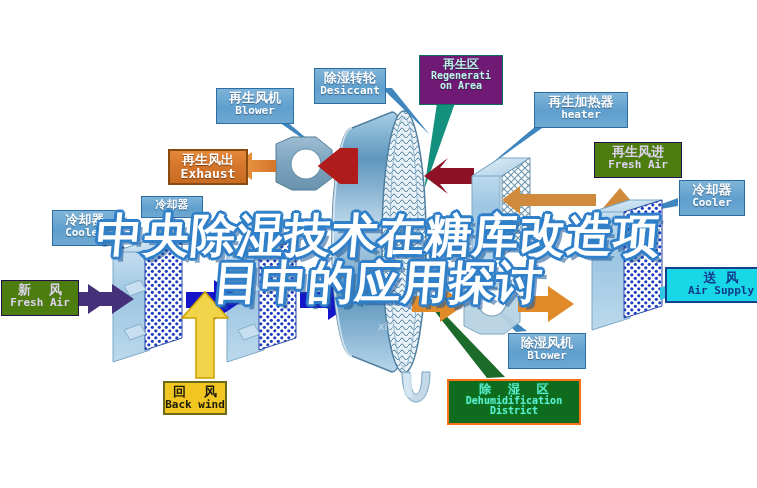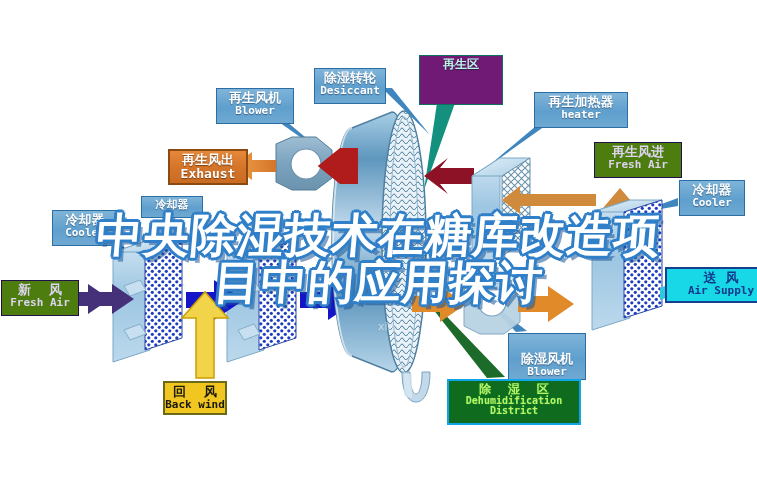--- a/index.html
+++ b/index.html
@@ -78,22 +78,22 @@
   }
   
   .cal-yellow {
     background: #f2c621;
     border: 2px solid #6b6a18;
     color: #1a1a08;
   }
   
   .cal-green {
     background: #0f6b1d;
-    border: 2px solid #0ea5e9;
-    color: #bef264;
+    border: 2px solid #f97316;
+    color: #5eead4;
     text-shadow: 0 0 2px rgba(0,255,120,.35);
   }
 
   
   #title {
     position: absolute;
     left: 0;
     top: 212px;
     width: 757px;
     text-align: center;
@@ -291,30 +291,31 @@
       <path d="M518,296 L548,296 L548,286 L574,304 L548,322 L548,312 L518,312 Z" fill="#e08a2a"></path>
     </g>
 
     <g>
       <path d="M660,288 L690,276 L690,270 L726,282 L690,296 L690,290 L660,300 Z" fill="#2fc8e0"></path>
     </g>
   </svg>
 
   <div class="label cal-blue" id="lb0" style="left: 294px; top: 68px; width: 72px; min-height: 36px; margin-left: 20px;"><span class="cn" style="font-size: 13px; padding-top: 2px;">除湿转轮</span><span class="en" style="font-size: 11px; padding-bottom: 2px;">Desiccant</span></div>
   <div class="label cal-blue" id="lb1" style="left: 216px; top: 88px; width: 78px; min-height: 36px;"><span class="cn" style="font-size: 13px; padding-top: 2px;">再生风机</span><span class="en" style="font-size: 11px; padding-bottom: 2px;">Blower</span></div>
-  <div class="label cal-teal" id="lb2" style="left: 419px; top: 55px; width: 84px; min-height: 50px;"><span class="cn" style="font-size: 12px; padding-top: 2px;">再生区</span></div>
+  <div class="label cal-teal" id="lb2" style="left: 419px; top: 55px; width: 84px; min-height: 50px;"><span class="cn" style="font-size: 12px; padding-top: 2px;">再生区</span><span class="en" style="font-size: 10px; padding-bottom: 2px;">Regenerati
+on Area</span></div>
   <div class="label cal-blue" id="lb3" style="left: 534px; top: 92px; width: 94px; min-height: 36px;"><span class="cn" style="font-size: 13px; padding-top: 2px;">再生加热器</span><span class="en" style="font-size: 11px; padding-bottom: 2px;">heater</span></div>
   <div class="label cal-orange" id="lb4" style="left: 168px; top: 149px; width: 80px; min-height: 36px;"><span class="cn" style="font-size: 13px; padding-top: 2px;">再生风出</span><span class="en" style="font-size: 13px; padding-bottom: 2px;">Exhaust</span></div>
   <div class="label cal-purple" id="lb5" style="left: 594px; top: 142px; width: 88px; min-height: 36px;"><span class="cn" style="font-size: 13px; padding-top: 2px;">再生风进</span><span class="en" style="font-size: 11px; padding-bottom: 2px;">Fresh Air</span></div>
   <div class="label cal-blue" id="lb6" style="left: 679px; top: 180px; width: 66px; min-height: 36px;"><span class="cn" style="font-size: 13px; padding-top: 2px;">冷却器</span><span class="en" style="font-size: 11px; padding-bottom: 2px;">Cooler</span></div>
   <div class="label cal-blue" id="lb7" style="left: 52px; top: 210px; width: 66px; min-height: 36px;"><span class="cn" style="font-size: 13px; padding-top: 2px;">冷却器</span><span class="en" style="font-size: 11px; padding-bottom: 2px;">Cooler</span></div>
   <div class="label cal-blue" id="lb8" style="left: 141px; top: 196px; width: 62px; min-height: 22px;"><span class="cn" style="font-size: 11px; padding-top: 2px;">冷却器</span></div>
   <div class="label cal-purple" id="lb9" style="left: 1px; top: 280px; width: 78px; min-height: 36px;"><span class="cn" style="font-size: 13px; padding-top: 2px;">新    风</span><span class="en" style="font-size: 11px; padding-bottom: 2px;">Fresh Air</span></div>
   <div class="label cal-cyan" id="lb10" style="left: 665px; top: 267px; width: 112px; min-height: 36px;"><span class="cn" style="font-size: 13px; padding-top: 2px;">送  风</span><span class="en" style="font-size: 11px; padding-bottom: 2px;">Air Supply</span></div>
-  <div class="label cal-blue" id="lb11" style="left: 508px; top: 333px; width: 78px; min-height: 36px;"><span class="cn" style="font-size: 13px; padding-top: 18px;">除湿风机</span><span class="en" style="font-size: 11px; padding-bottom: 2px;">Blower</span></div>
+  <div class="label cal-blue" id="lb11" style="left: 508px; top: 333px; width: 78px; min-height: 36px;"><span class="cn" style="font-size: 13px; padding-top: 2px;">除湿风机</span><span class="en" style="font-size: 11px; padding-bottom: 2px;">Blower</span></div>
   <div class="label cal-yellow" id="lb12" style="left: 163px; top: 381px; width: 64px; min-height: 34px;"><span class="cn" style="font-size: 13px; padding-top: 2px;">回    风</span><span class="en" style="font-size: 11px; padding-bottom: 2px;">Back wind</span></div>
   <div class="label cal-green" id="lb13" style="left: 447px; top: 379px; width: 134px; min-height: 46px;"><span class="cn" style="font-size: 12px; padding-top: 2px;">除    湿    区</span><span class="en" style="font-size: 10px; padding-bottom: 2px;">Dehumidification
 District</span></div>
 
   <div id="title">
     <span class="tline">中央除湿技术在糖库改造项</span>
     <span class="tline">目中的应用探讨</span>
   </div>
 
 </div>

